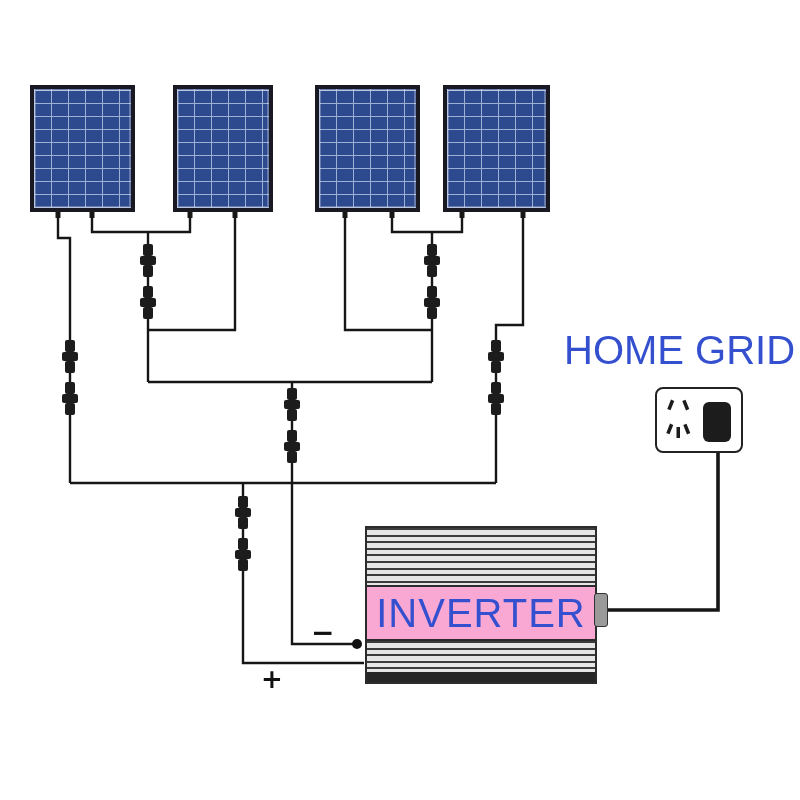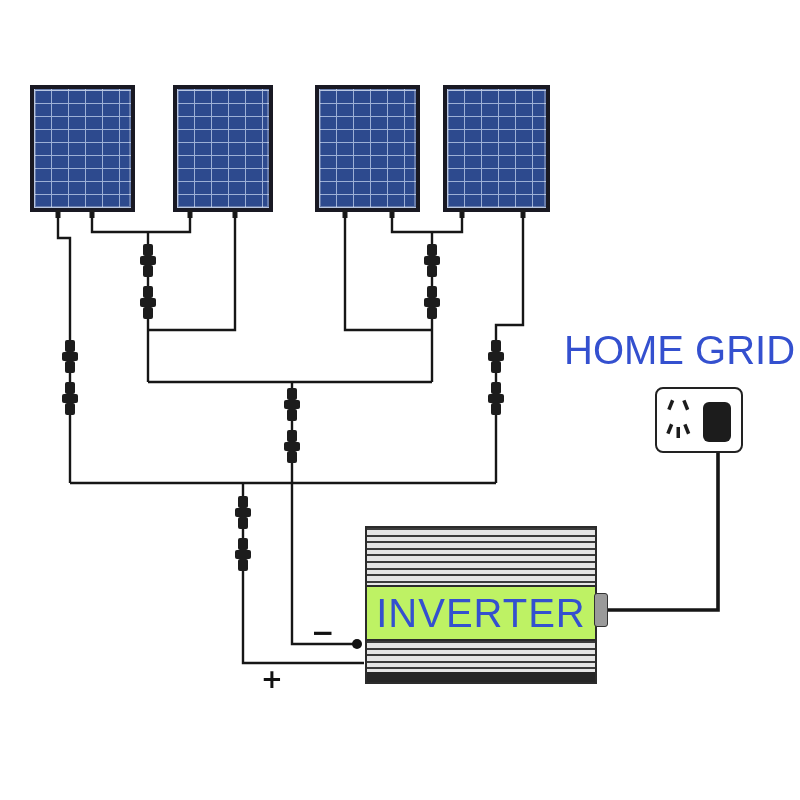--- a/index.html
+++ b/index.html
@@ -32,21 +32,21 @@
   .sign{position:absolute;color:#111;font-weight:bold;font-family:"DejaVu Sans",sans-serif;}
   .minus{left:311px;top:616px;font-size:28px;}
   .plus{left:261px;top:664px;font-size:26px;}
 
   
   .inverter{position:absolute;left:365px;top:526px;width:232px;height:158px;box-sizing:border-box;
             border:2px solid #2b2b2b;display:flex;flex-direction:column;}
   .inv-fins{background:repeating-linear-gradient(180deg,#3c3c3c 0 2px,#e6e6e6 2px 6.6px);}
   .inv-fins-top{height:57px;}
   .inv-band{height:56px;box-sizing:border-box;border-top:2px solid #2b2b2b;border-bottom:2px solid #2b2b2b;
-            background:#bef264;display:flex;align-items:center;justify-content:center;
+            background:#f9a8d4;display:flex;align-items:center;justify-content:center;
             font-size:40px;letter-spacing:1px;color:var(--label_blue,#3450cf);}
   .inv-fins-bottom{flex:1;}
   .inv-base{height:10px;background:#262626;}
   .inv-port{position:absolute;left:594px;top:593px;width:12px;height:32px;background:#9a9a9a;
             border:1.5px solid #333;border-radius:3px;}
 </style>
 </head>
 <body>
 
 <div class="stage">

